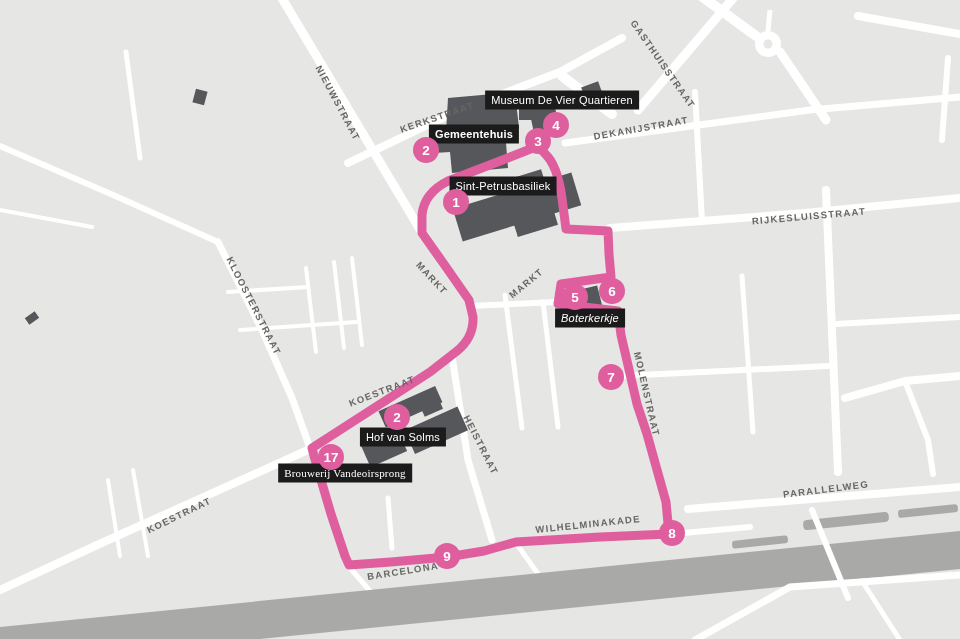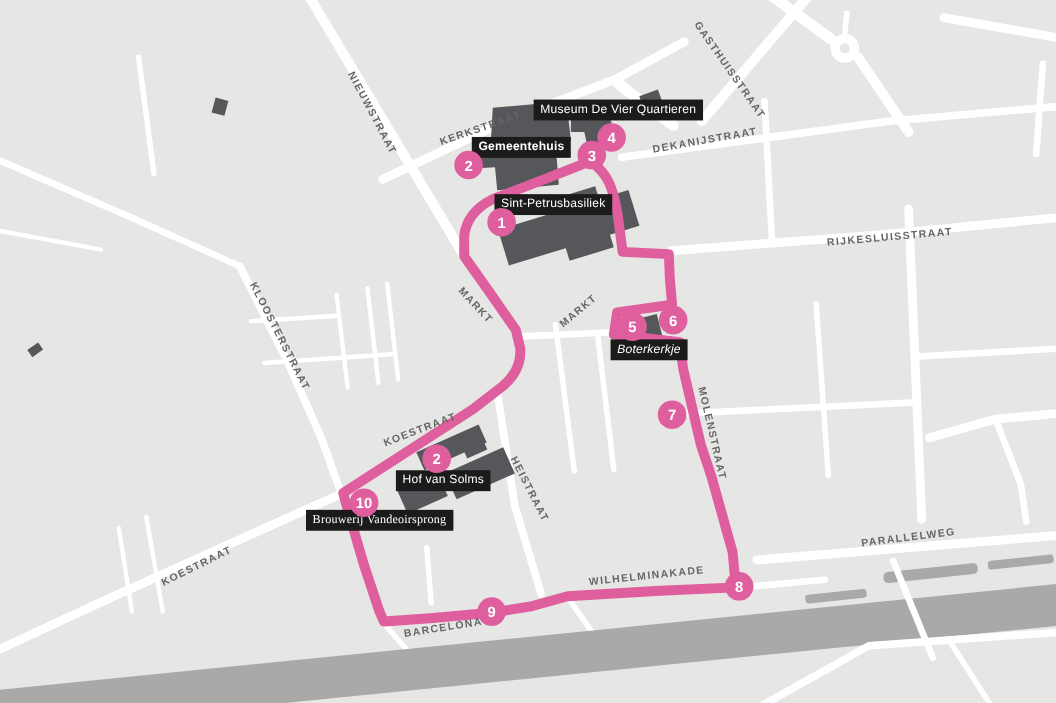--- a/index.html
+++ b/index.html
@@ -169,17 +169,17 @@
   <div id="stops">
       <div class="stop" style="left: 456px; top: 202px;">1</div>
       <div class="stop" style="left: 426px; top: 150px;">2</div>
       <div class="stop" style="left: 538px; top: 141px;">3</div>
       <div class="stop" style="left: 556px; top: 125px;">4</div>
       <div class="stop" style="left: 575px; top: 297px;">5</div>
       <div class="stop" style="left: 612px; top: 291px;">6</div>
       <div class="stop" style="left: 611px; top: 377px;">7</div>
       <div class="stop" style="left: 672px; top: 533px;">8</div>
       <div class="stop" style="left: 447px; top: 556px;">9</div>
-      <div class="stop" style="left: 331px; top: 457px;">10</div>
+      <div class="stop" style="left: 331px; top: 457px;">17</div>
       <div class="stop" style="left: 397px; top: 417px;">2</div>
     </div>
 
 </div>
 
 </body></html>

